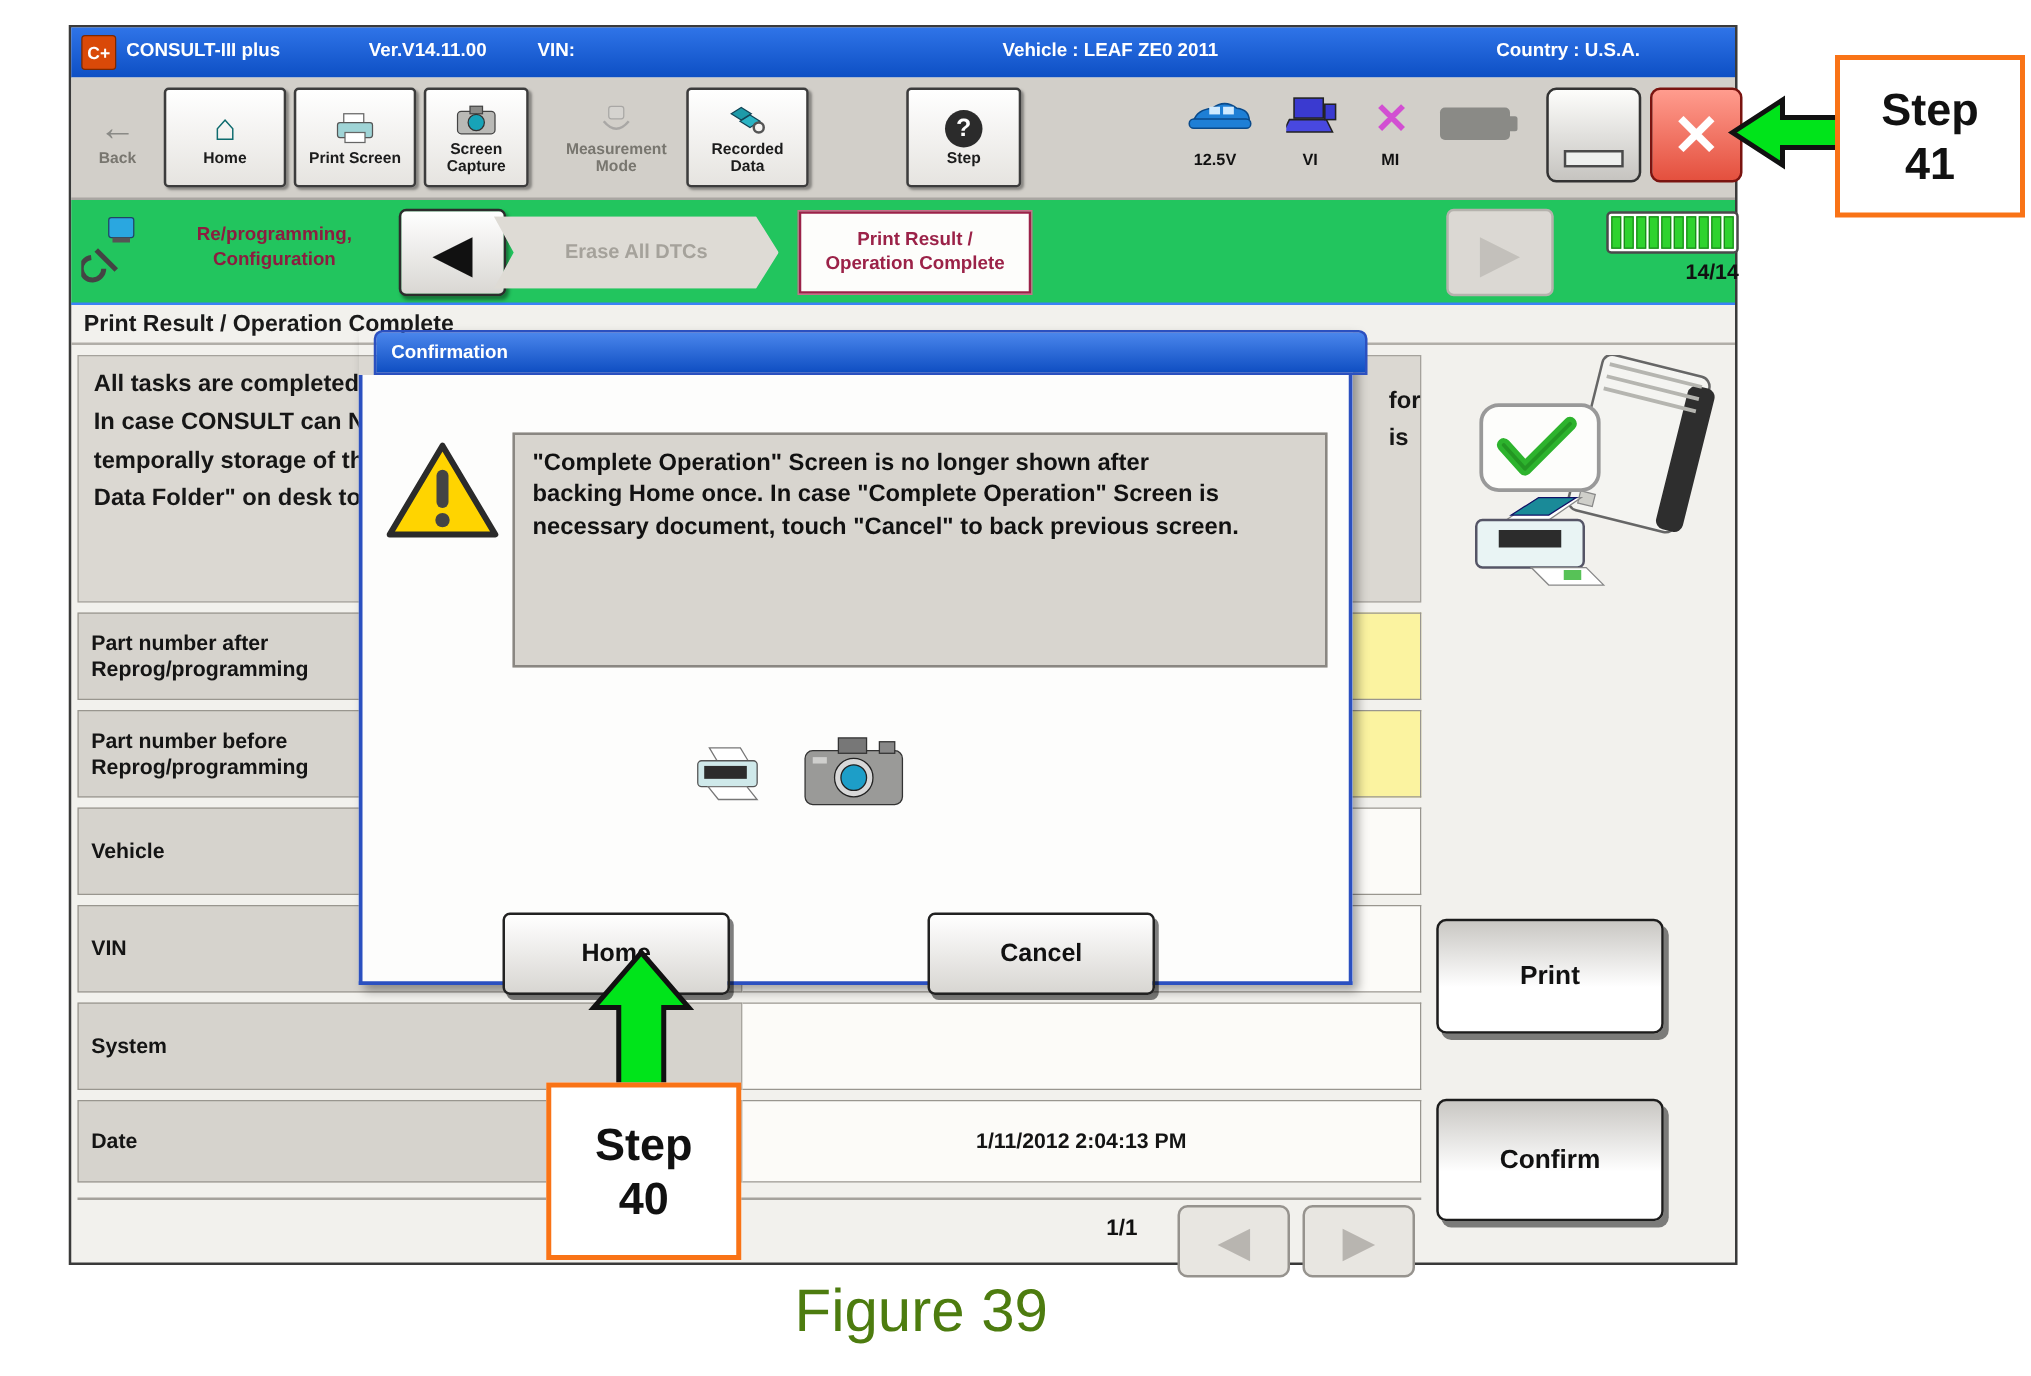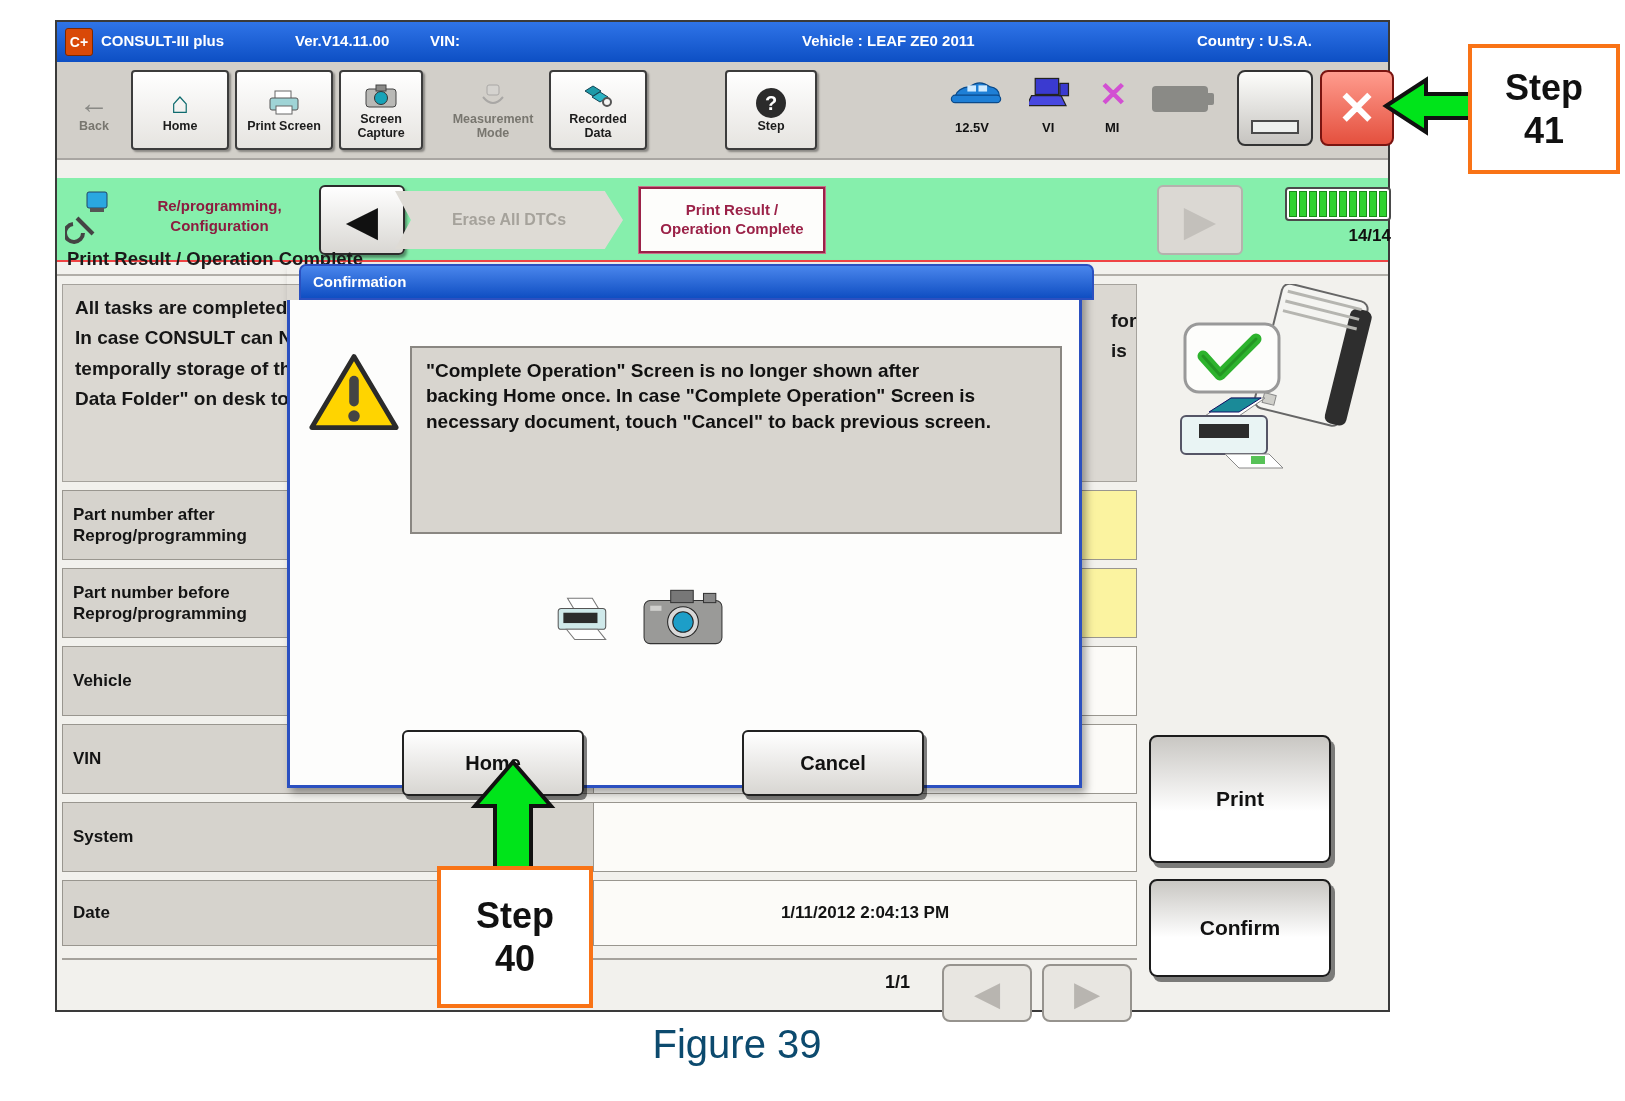--- a/index.html
+++ b/index.html
@@ -44,22 +44,22 @@
   .miglyph { position:absolute; left:1042px; top:12px; font-size:34px; font-weight:bold; color:#d24fd2; }
   .winbtn { position:absolute; top:8px; height:76px; border-radius:8px; display:flex;
             align-items:center; justify-content:center; }
   .minbtn { left:1180px; width:76px; background:linear-gradient(180deg,#fdfdfb,#c6c4c0); border:2px solid #333; }
   .minbar { position:absolute; left:12px; right:12px; bottom:10px; height:14px; background:#eef0ee;
             border:2px solid #4a4a4a; }
   .closebtn { left:1263px; width:74px; background:linear-gradient(180deg,#ff9c8e,#e4503e);
               border:2px solid #7a1410; color:#fff; font-size:46px; font-weight:bold; }
 
   
-  .crumbrow { position:absolute; left:0; top:156px; width:100%; height:84px;
-              background:#86efac; border-bottom:2px solid #ef4444; }
+  .crumbrow { position:absolute; left:0; top:138px; width:100%; height:84px;
+              background:#22c55e; border-bottom:2px solid #3b82f6; }
   .modelabel { position:absolute; left:60px; top:18px; width:205px; text-align:center;
                color:#8c1d40; font-weight:bold; font-size:15px; line-height:1.3; }
   .navbtn { position:absolute; top:7px; width:86px; height:70px; border-radius:6px;
             background:linear-gradient(180deg,#ffffff,#d9d7d3); border:2px solid #2c2c2c;
             box-shadow:2px 3px 3px rgba(0,0,0,.4); display:flex; align-items:center; justify-content:center;
             font-size:42px; color:#111; }
   .navprev { left:262px; }
   .navnext { left:1100px; background:#dbd8d3; border:2px solid #b5b2ad; color:#c3c0bb; box-shadow:none; }
   .stepdone { position:absolute; left:338px; top:13px; width:228px; height:58px; background:#dedbd5;
               color:#a5a29b; font-weight:bold; font-size:16px; display:flex; align-items:center;
@@ -102,21 +102,21 @@
   .pgbtn { position:absolute; top:942px; width:90px; height:58px; background:#e8e6e1;
            border:2px solid #96938e; border-radius:8px; display:flex; align-items:center;
            justify-content:center; font-size:34px; color:#b8b5b0; }
   .pgprev { left:885px; } .pgnext { left:985px; }
 
   
   .sidebtn { position:absolute; left:1092px; width:182px; border:2px solid #1c1c1c; border-radius:8px;
              background:linear-gradient(180deg,#c9c7c3,#ffffff 60%); box-shadow:4px 5px 0 rgba(25,25,25,.55);
              display:flex; align-items:center; justify-content:center; font-size:21px; font-weight:bold;
              color:#111; }
-  .printbtn { top:713px; height:128px; }
+  .printbtn { top:713px; height:92px; }
   .confirmbtn { top:857px; height:98px; }
 
   
   .dialog { position:absolute; left:230px; top:242px; width:795px; height:524px; z-index:5;
             box-shadow:4px 5px 8px rgba(0,0,0,.35); }
   .dlgtitle { position:absolute; left:12px; top:0; width:100%; height:36px; border-radius:7px 7px 0 0;
               background:linear-gradient(180deg,#4a86ec,#0f4ec2); border:2px solid #2b50c0;
               color:#fff; font-weight:bold; font-size:15px; line-height:32px; padding-left:12px; }
   .dlgbody { position:absolute; left:0; top:36px; width:100%; height:488px; background:#fdfdfc;
              border:3px solid #2b50c0; border-top:none; }
@@ -134,21 +134,21 @@
   
   .stepbox { position:absolute; z-index:10; background:#fff; border:4px solid #f97316;
              display:flex; align-items:center; justify-content:center; text-align:center;
              font-weight:bold; font-size:36px; line-height:1.2; color:#111; }
   .box40 { left:437px; top:866px; width:156px; height:142px; }
   .box41 { left:1468px; top:44px; width:152px; height:130px; }
   .arrow { position:absolute; z-index:10; }
   .arrow40 { left:452px; top:758px; }
   .arrow41 { left:1382px; top:74px; }
   .figcaption { position:absolute; left:0; top:1022px; width:1474px; text-align:center;
-                font-size:40px; color:#0c4a6e; }
+                font-size:48px; color:#4d7c0f; }
 </style>
 </head>
 <body>
 
 <div class="canvas">
 
   <div class="app">
 
     <div class="titlebar">
       <div class="applogo">C+</div>

